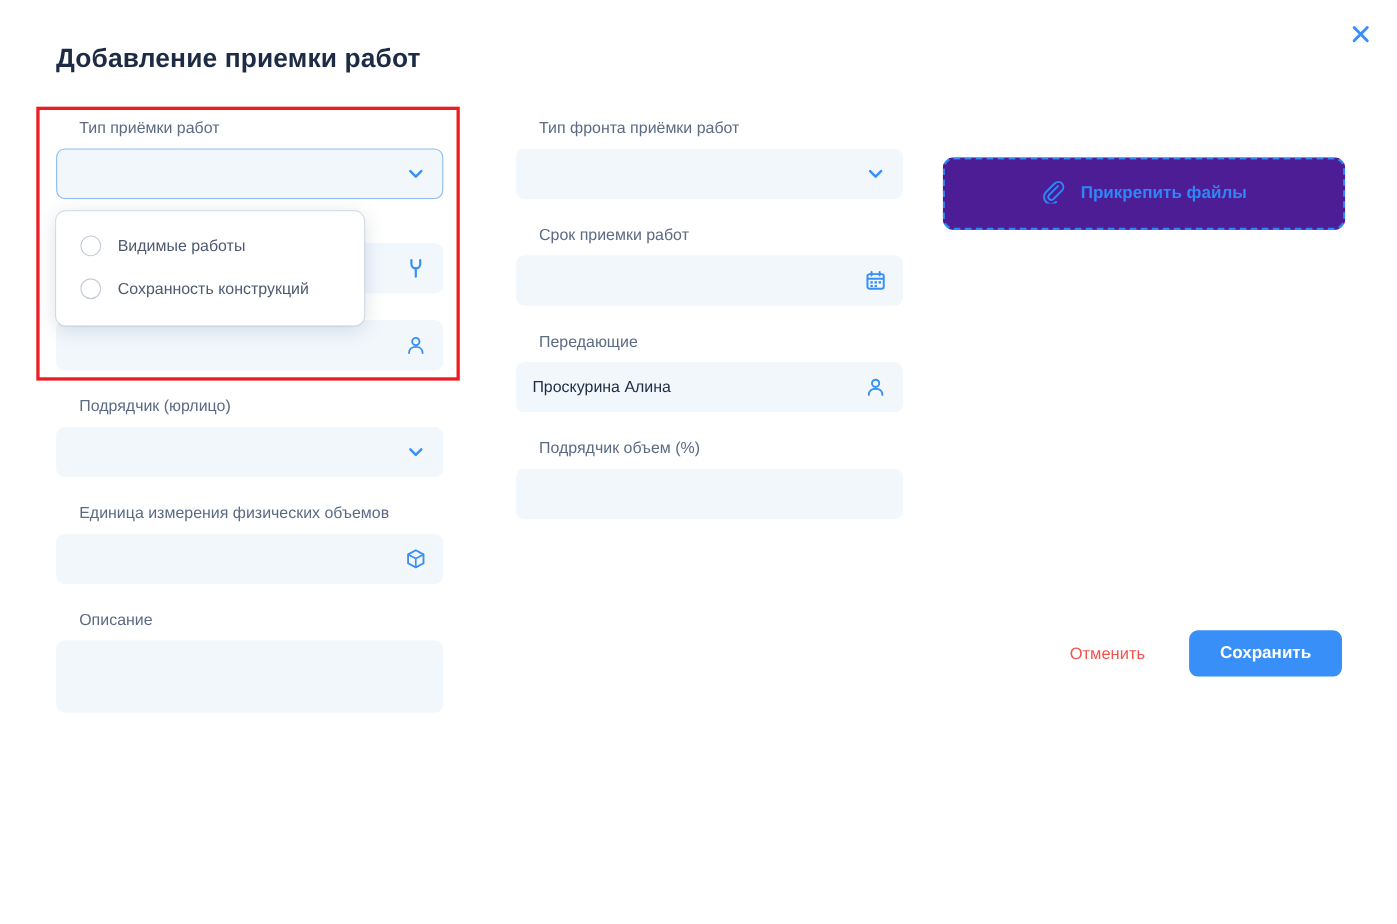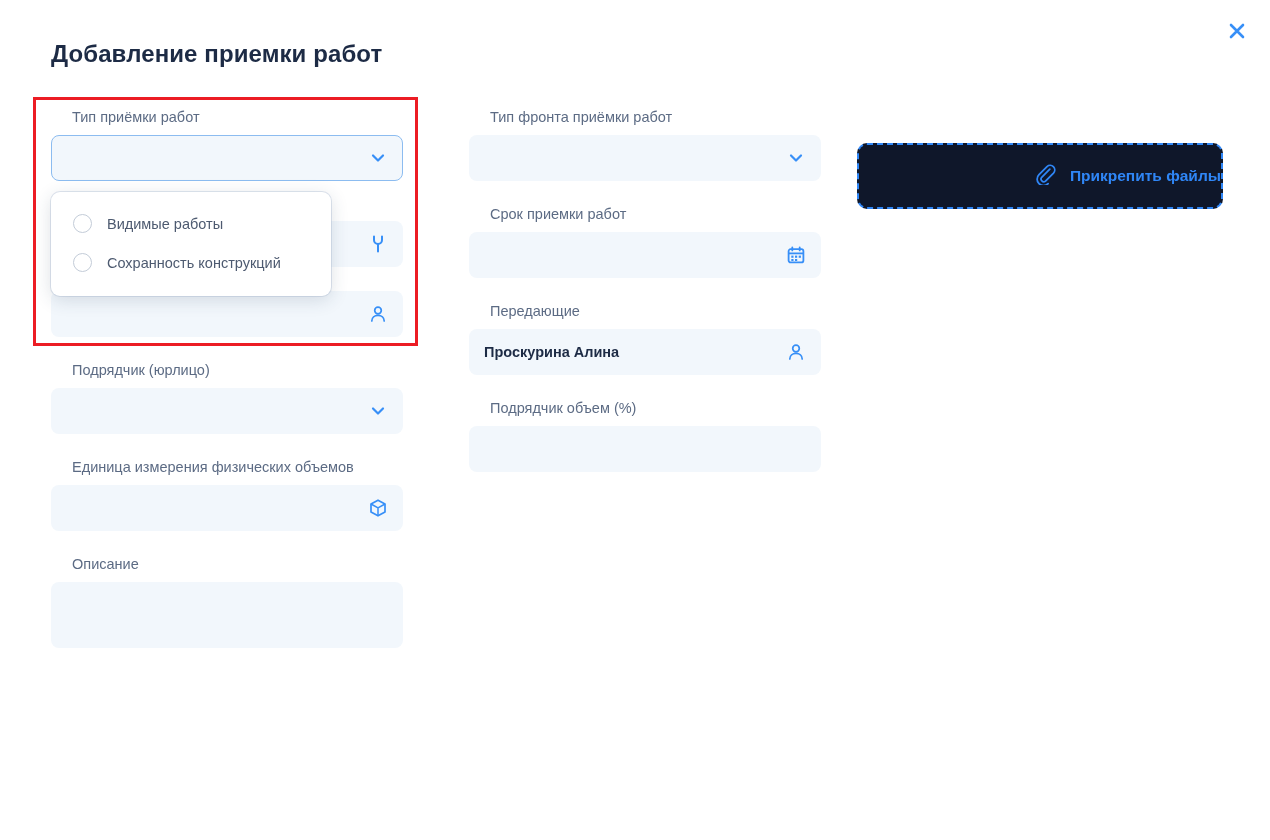--- a/index.html
+++ b/index.html
@@ -49,37 +49,37 @@
     padding: 0 14px;
     cursor: pointer;
   }
   .input-box.focused {
     border: 1px solid #8cbcf0;
     background: #f2f7fc;
   }
   .input-box.tall { height: 66px; align-items: flex-start; padding-top: 12px; }
 
   .input-value {
-    font-size: 14.5px; color: #1d2b45; font-weight: bold;
+    font-size: 14.5px; color: #1d2b45; font-weight: normal;
     flex: 1; white-space: nowrap; overflow: hidden;
   }
   .input-icon {
     position: absolute; right: 13px; top: 50%;
     transform: translateY(-50%);
     display: flex; align-items: center; justify-content: center;
     width: 22px; height: 22px;
   }
 
   
   .attach-btn {
     width: 366px; height: 66px;
     border: 2px dashed #2f86f6;
     border-radius: 10px;
-    display: flex; align-items: center; justify-content: flex-end;
-    gap: 14px; cursor: pointer; background: #0f172a;
+    display: flex; align-items: center; justify-content: center;
+    gap: 14px; cursor: pointer; background: #4c1d95;
   }
   .attach-label { font-size: 15.5px; color: #2f86f6; font-weight: bold; }
 
   
   .dropdown-panel {
     position: absolute;
     left: 0px; top: 84px;
     width: 280px;
     background: #ffffff;
     border-radius: 9px;
@@ -280,14 +280,18 @@
         <svg width="22" height="22" viewBox="0 0 22 22" aria-hidden="true">
           <path d="M15.8 6.2 L7.7 14.3 a2.7 2.7 0 0 0 3.8 3.8 l8.0-8.0 a4.6 4.6 0 0 0-6.5-6.5 l-8.0 8.0 a6.4 6.4 0 0 0 9.1 9.1" fill="none" stroke="#2f86f6" stroke-width="1.8" stroke-linecap="round" stroke-linejoin="round"></path>
         </svg>
       </span>
       <span class="attach-label">Прикрепить файлы</span>
     </div>
   </div>
 
   <div class="highlight-box"></div>
 
+  <div class="footer">
+    <button class="btn-cancel">Отменить</button>
+    <button class="btn-save">Сохранить</button>
+  </div>
 
 </div>
 
 </body></html>

